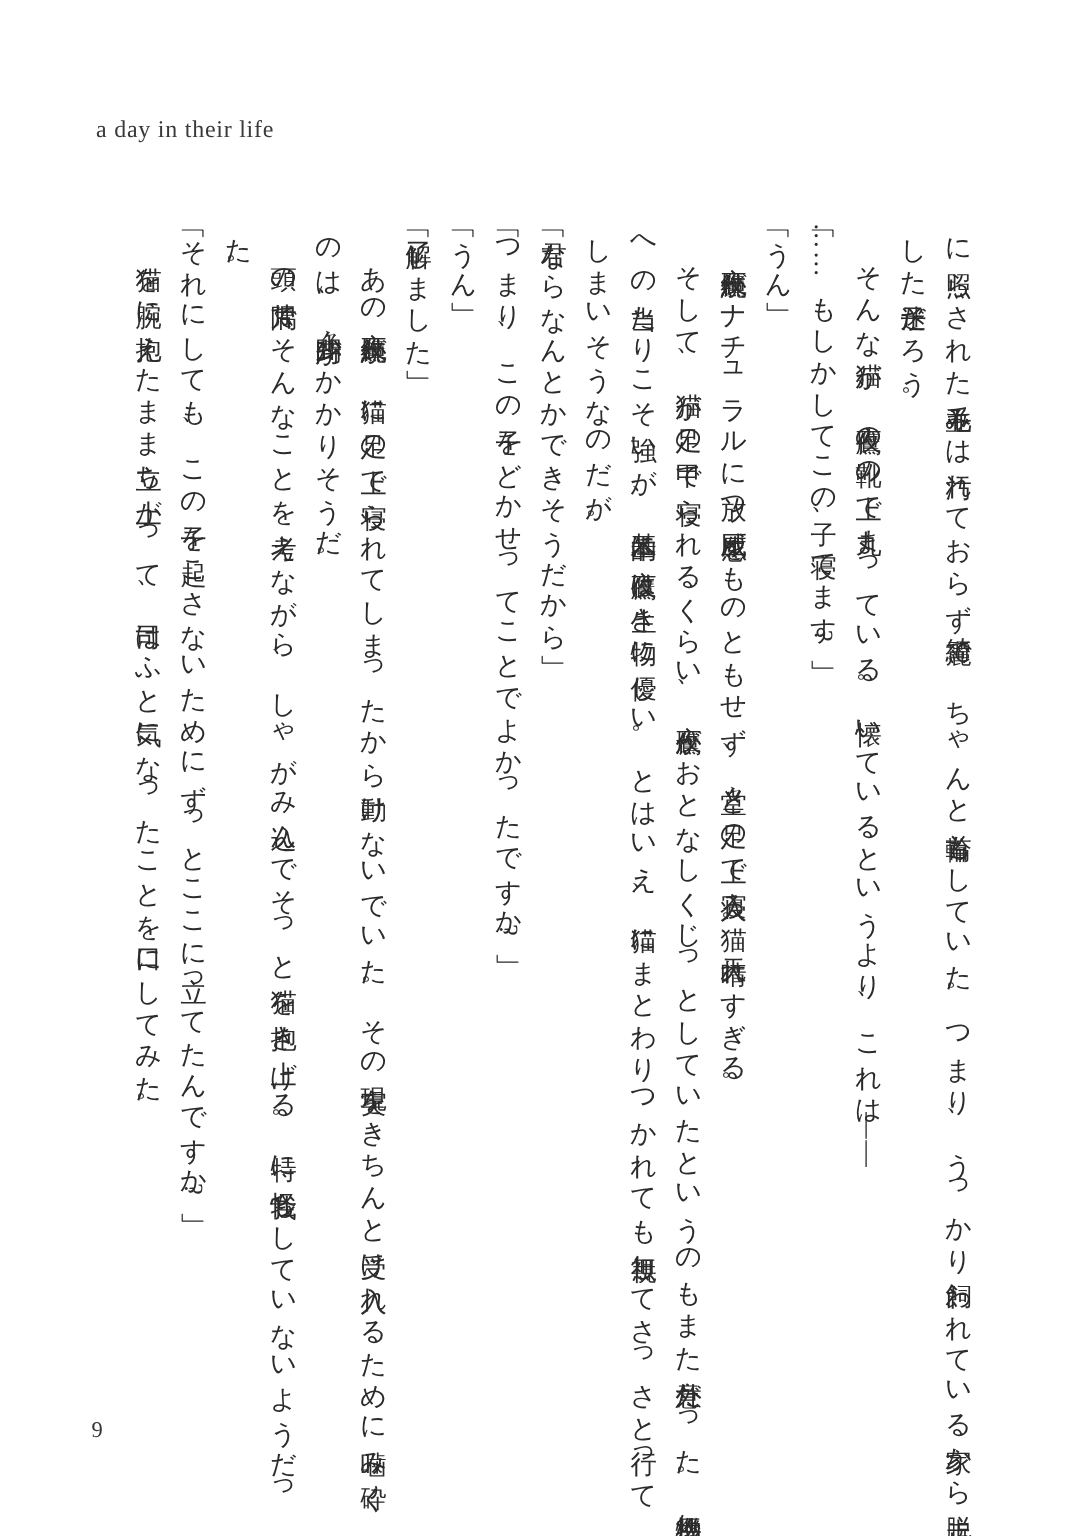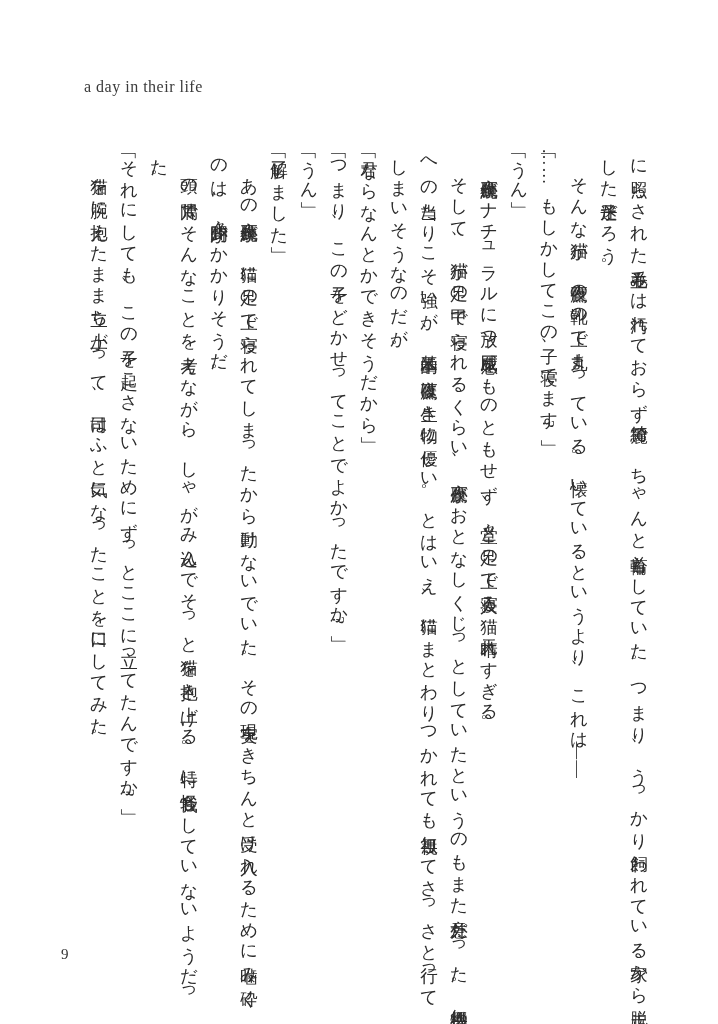--- a/index.html
+++ b/index.html
@@ -7,21 +7,21 @@
     width: 718px;
     height: 1024px;
     position: relative;
     background: #ffffff;
     color: #2b2b2b;
     font-family: "Liberation Serif", "DejaVu Serif", serif;
     overflow: hidden;
   }
   .header {
     position: absolute;
-    left: 84px;
+    left: 64px;
     top: 78px;
     font-size: 16px;
     letter-spacing: 0.5px;
     color: #3a3a3a;
   }
   .vtext {
     position: absolute;
     top: 147px;
     right: 64px;
     height: 852px;

